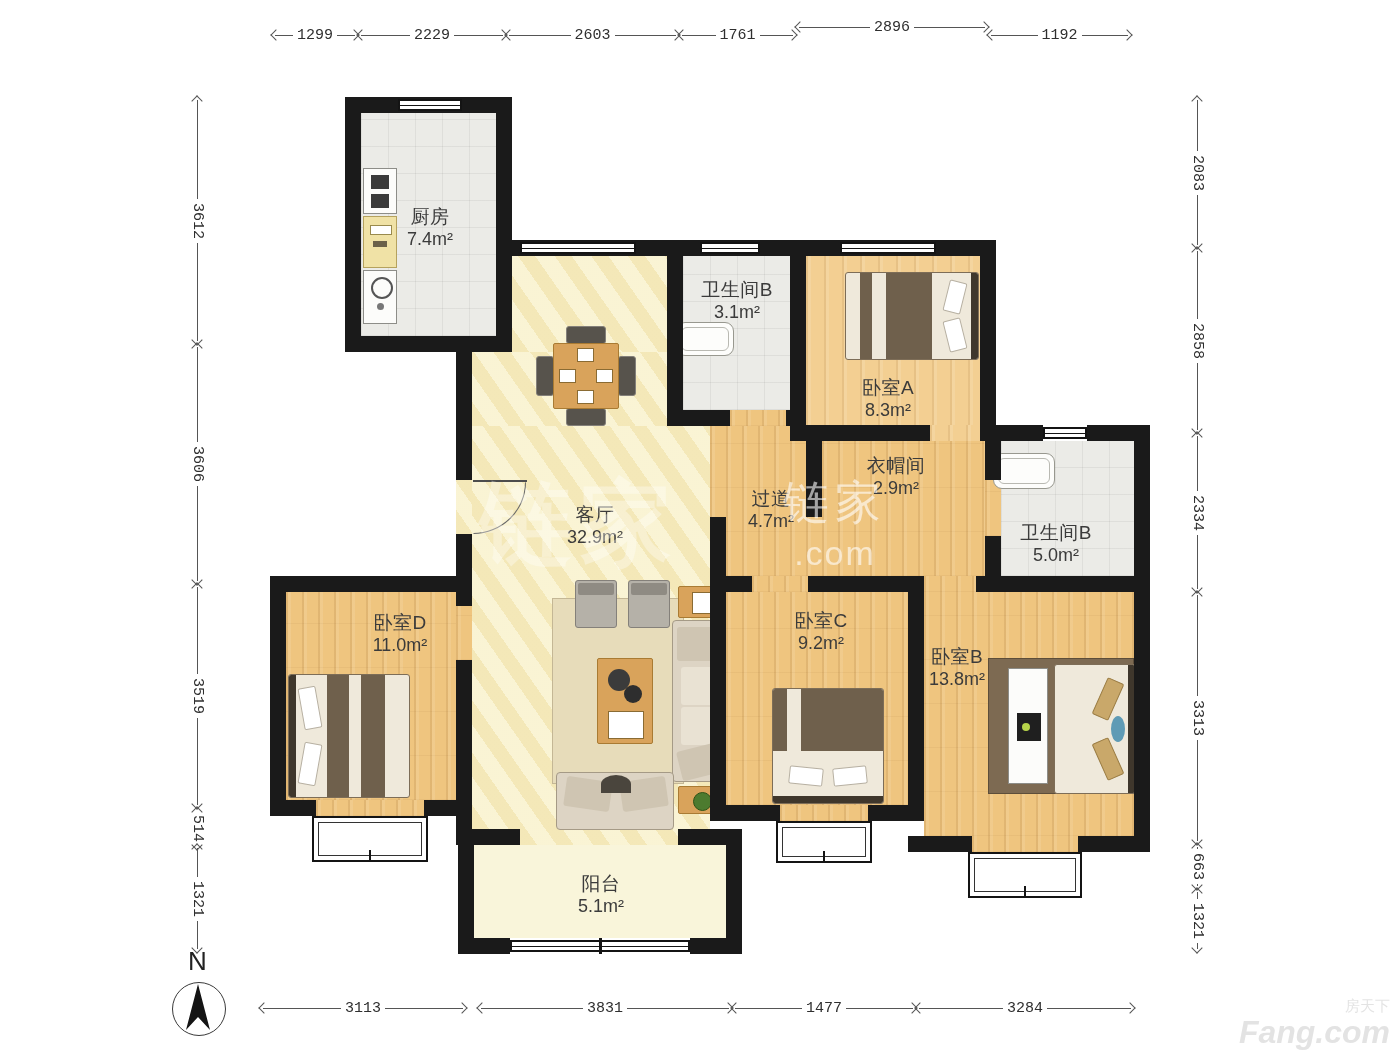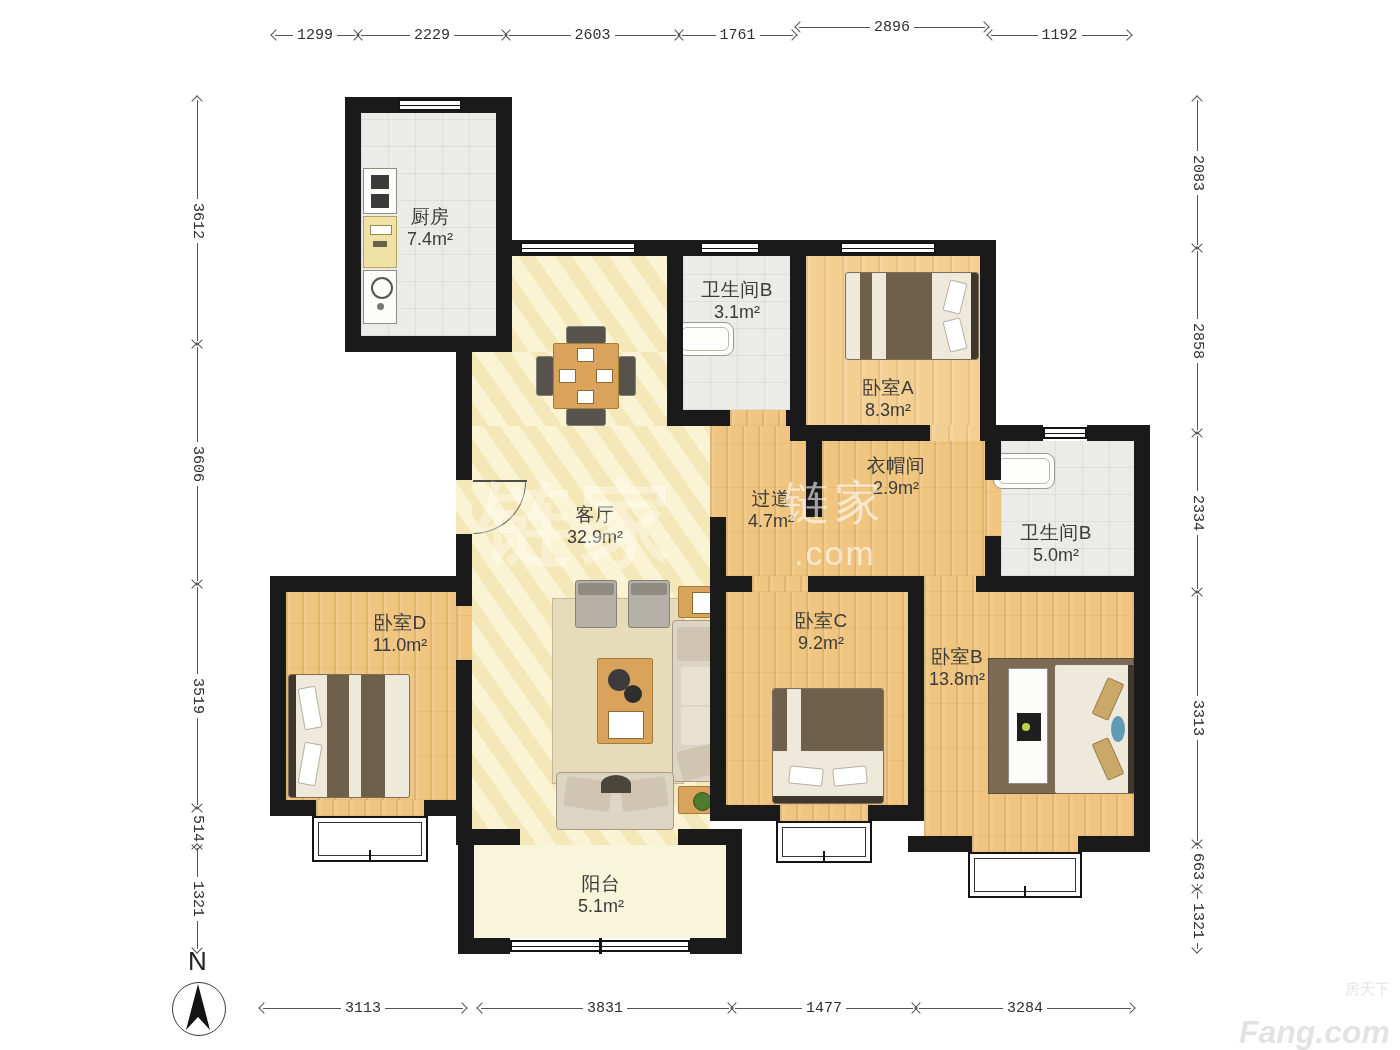--- a/index.html
+++ b/index.html
@@ -71,21 +71,21 @@
   
   .compass-n{position:absolute;font-size:26px;color:#222;font-weight:500;}
   .compass-circle{position:absolute;width:52px;height:52px;border:1.5px solid #3a3a3a;border-radius:50%;}
   .compass-arrow{position:absolute;width:24px;height:46px;background:#141414;
                  clip-path:polygon(50% 0,100% 100%,50% 72%,0 100%);}
   .wm-big{position:absolute;font-size:92px;color:rgba(255,255,255,.34);font-weight:700;letter-spacing:8px;}
   .wm-mid{position:absolute;text-align:center;color:rgba(255,255,255,.6);}
   .wm-mid .l1{font-size:46px;letter-spacing:6px;}
   .wm-mid .l2{font-size:34px;letter-spacing:2px;}
   .wm-corner{position:absolute;right:10px;bottom:2px;text-align:right;color:rgba(155,155,155,.28);line-height:1;}
-  .wm-corner .cn{font-size:15px;display:block;margin-bottom:20px;}
+  .wm-corner .cn{font-size:15px;display:block;margin-bottom:3px;}
   .wm-corner .en{font-size:32px;font-weight:700;font-style:italic;}
 </style>
 </head>
 <body>
 
 <div class="page">
 
   <div class="floor tile" style="left:361px;top:113px;width:135px;height:223px"></div>
   <div class="floor tile" style="left:683px;top:256px;width:107px;height:154px"></div>
   <div class="floor tile" style="left:1001px;top:441px;width:133px;height:135px"></div>

